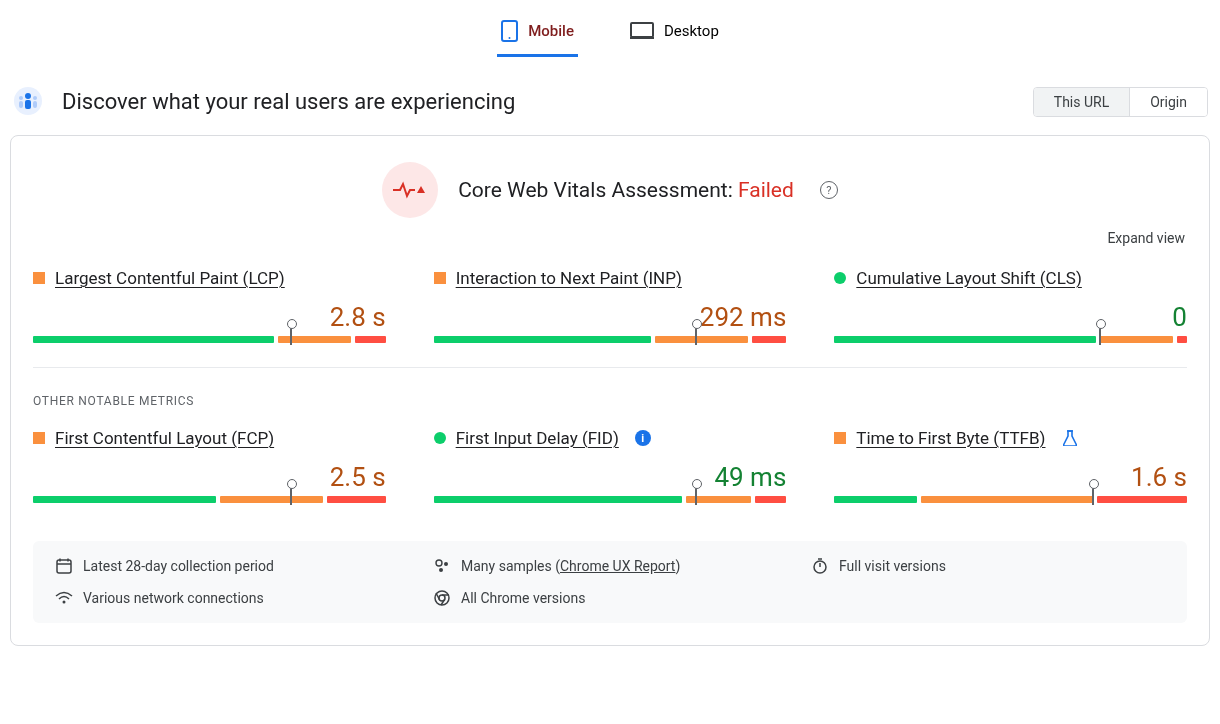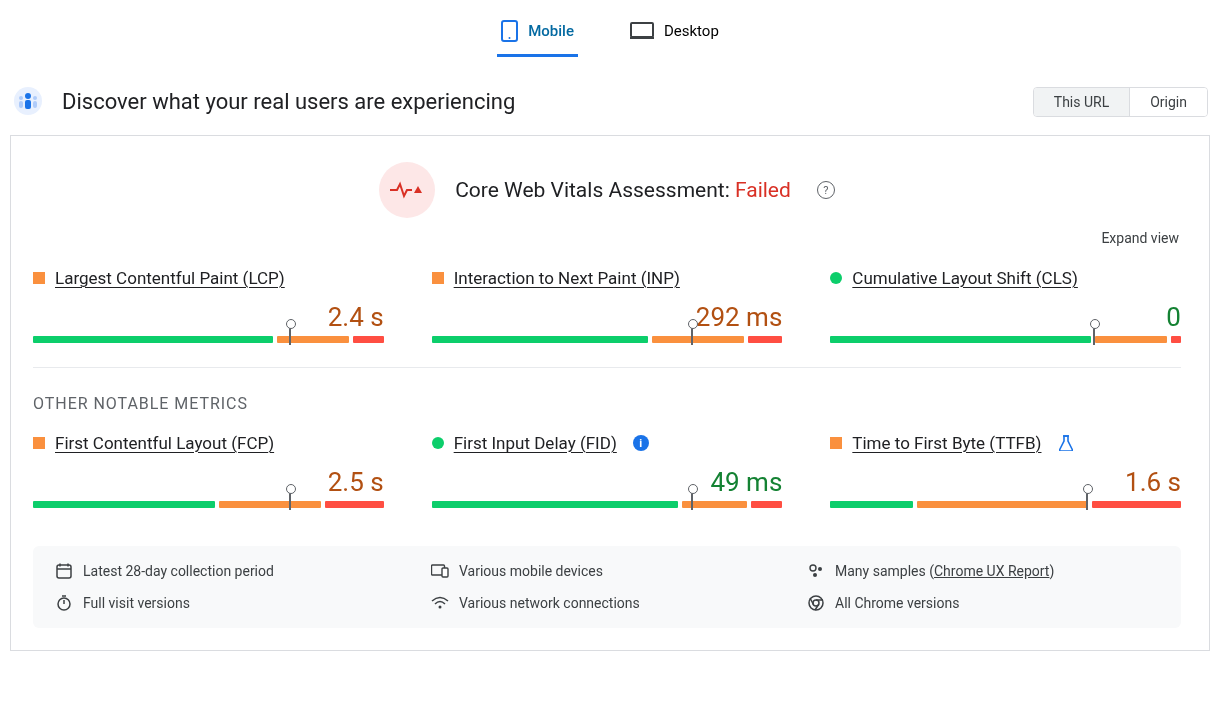--- a/index.html
+++ b/index.html
@@ -22,21 +22,21 @@
     display: flex;
     align-items: center;
     gap: 10px;
     font-size: 15px;
     padding: 8px 4px 12px 4px;
     cursor: pointer;
     color: #000000;
     border-bottom: 3px solid transparent;
   }
   .tab.active {
-    color: #0369a1;
+    color: #7f1d1d;
     border-bottom: 3px solid #1a73e8;
     font-weight: 500;
   }
   .tab-icon { display: inline-flex; }
   
   .header-row {
     display: flex;
     align-items: flex-end;
     justify-content: space-between;
     padding: 0 2px 18px 2px;
@@ -59,22 +59,22 @@
     background: #fff;
     cursor: pointer;
     color: #3c4043;
   }
   .toggle-btn.active { background: #f1f3f4; }
   .toggle-btn + .toggle-btn { border-left: 1px solid #dadce0; }
 
   
   .card {
     border: 1px solid #dadce0;
-    border-radius: 0;
-    padding: 26px 28px 22px 22px;
+    border-radius: 8px;
+    padding: 26px 22px 22px 22px;
   }
   .assessment {
     display: flex;
     align-items: center;
     justify-content: center;
     gap: 20px;
     margin-bottom: 8px;
   }
   .pulse-badge {
     width: 56px; height: 56px;
@@ -129,21 +129,21 @@
   .seg.r { background:#ff4e42; }
   .marker {
     position:absolute; top:-12px; width:2px; height:21px; background:#5f6368;
   }
   .marker::before{
     content:""; position:absolute; top:-5px; left:-3px;
     width:8px; height:8px; border:1.5px solid #5f6368; border-radius:50%;
     background:#fff;
   }
   .section-label {
-    font-size:16px; letter-spacing:0.06em; color:#5f6368;
+    font-size:12px; letter-spacing:0.06em; color:#5f6368;
     padding: 26px 0 20px 0; border-top:1px solid #e8eaed; margin-top:6px;
   }
   
   .footer {
     background:#f8f9fa; border-radius:6px;
     display:grid; grid-template-columns:repeat(3,1fr);
     padding:16px 22px; row-gap:14px; column-gap:24px;
     font-size:14px; color:#3c4043; margin-top:20px;
   }
   .footer-item { display:flex; align-items:center; gap:10px; }
@@ -212,21 +212,21 @@
 
   <div class="expand-row">Expand view</div>
 
   <div class="metrics">
 
     <div class="metric">
       <div class="metric-header">
         <span class="status-dot orange"></span>
         <span class="metric-name">Largest Contentful Paint (LCP)</span>
       </div>
-      <div class="metric-value orange">2.4 s</div>
+      <div class="metric-value orange">2.8 s</div>
       <div class="bar">
         <div class="seg g" style="flex:70"></div>
           <div class="seg o" style="flex:21"></div>
           <div class="seg r" style="flex:9"></div>
         <div class="marker" style="left:73%"></div>
       </div>
     </div>
 
     <div class="metric">
       <div class="metric-header">
@@ -320,29 +320,20 @@
             <rect x="1" y="2" width="14" height="13" rx="2" fill="none" stroke="#3c4043" stroke-width="1.5"></rect>
             <line x1="1" y1="6" x2="15" y2="6" stroke="#3c4043" stroke-width="1.5"></line>
             <line x1="4" y1="0.5" x2="4" y2="3.5" stroke="#3c4043" stroke-width="1.5"></line>
             <line x1="12" y1="0.5" x2="12" y2="3.5" stroke="#3c4043" stroke-width="1.5"></line>
           </svg>
       </span>
       <span>Latest 28-day collection period</span>
     </div>
     <div class="footer-item">
       <span class="ficon">
-        <svg width="18" height="14" viewBox="0 0 18 14">
-            <rect x="0.5" y="1" width="13" height="10" rx="1" fill="none" stroke="#3c4043" stroke-width="1.4"></rect>
-            <rect x="11" y="4" width="6" height="9" rx="1" fill="#fff" stroke="#3c4043" stroke-width="1.4"></rect>
-          </svg>
-      </span>
-      <span>Various mobile devices</span>
-    </div>
-    <div class="footer-item">
-      <span class="ficon">
         <svg width="16" height="16" viewBox="0 0 16 16">
             <circle cx="5" cy="5" r="3" fill="none" stroke="#3c4043" stroke-width="1.4"></circle>
             <circle cx="12" cy="6" r="2" fill="#3c4043"></circle>
             <circle cx="7" cy="12" r="2" fill="#3c4043"></circle>
           </svg>
       </span>
       <span><span>Many samples (</span><span class="footer-link">Chrome UX Report</span><span>)</span></span>
     </div>
     <div class="footer-item">
       <span class="ficon">

